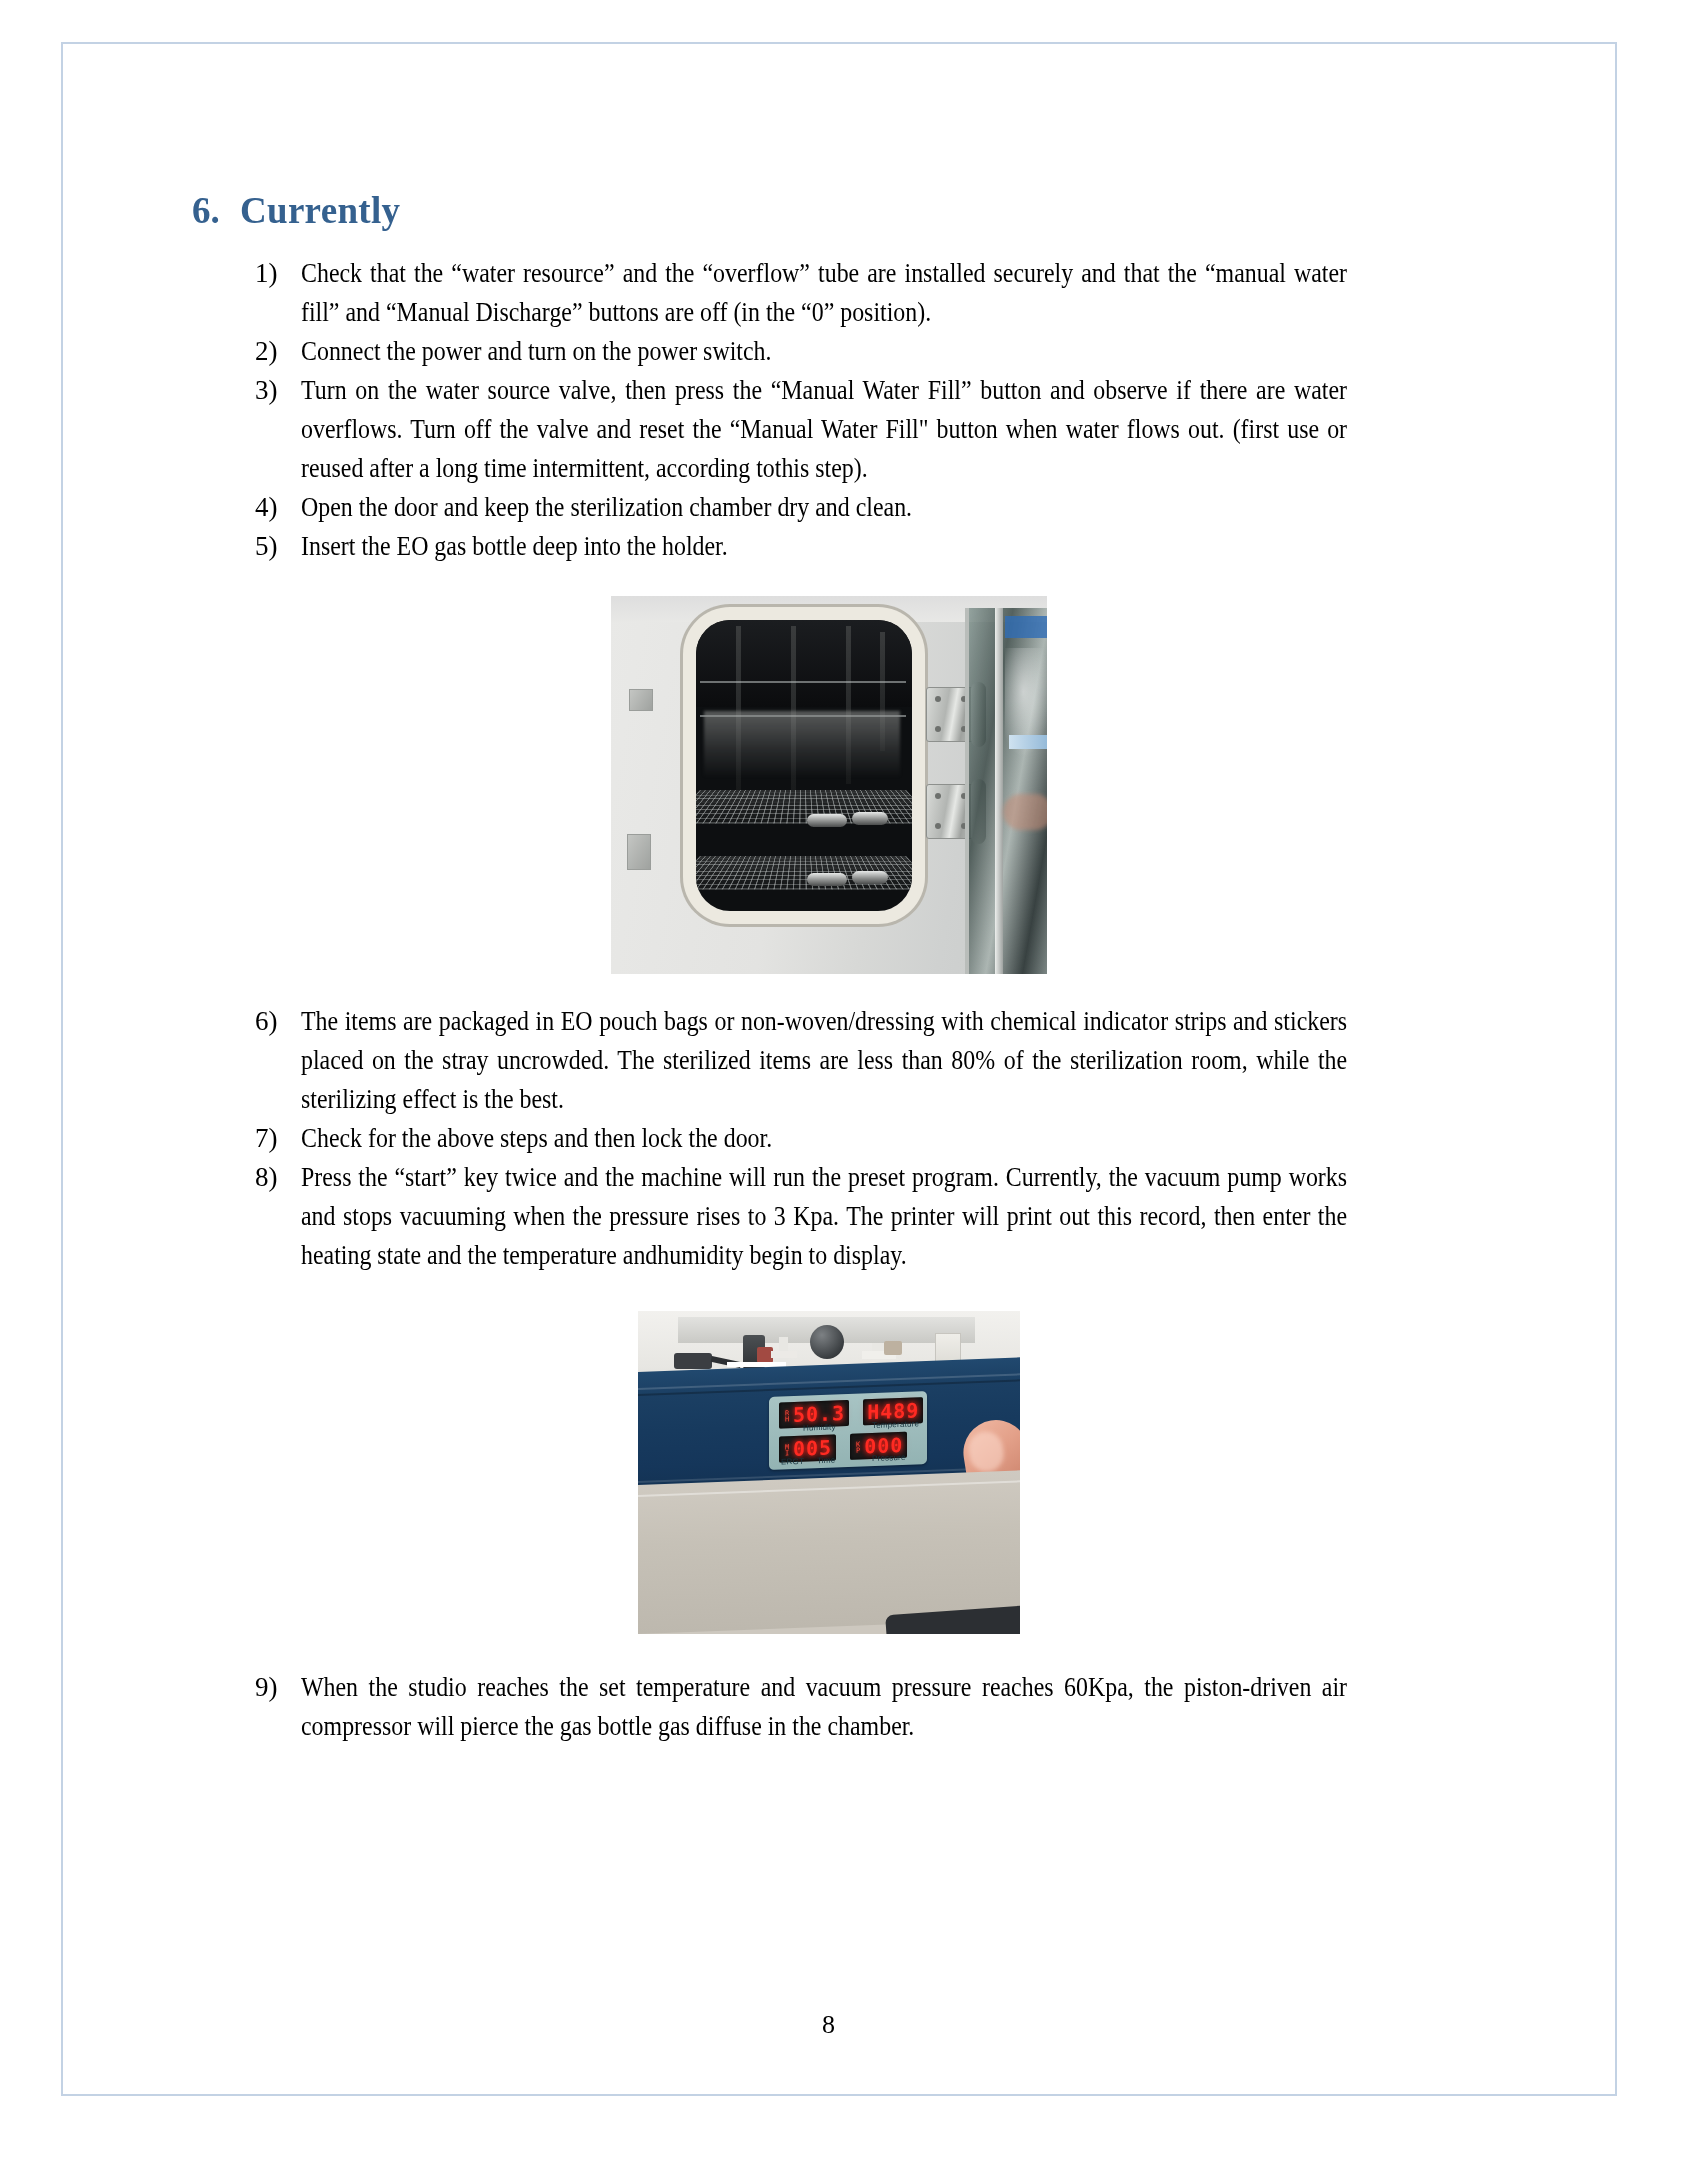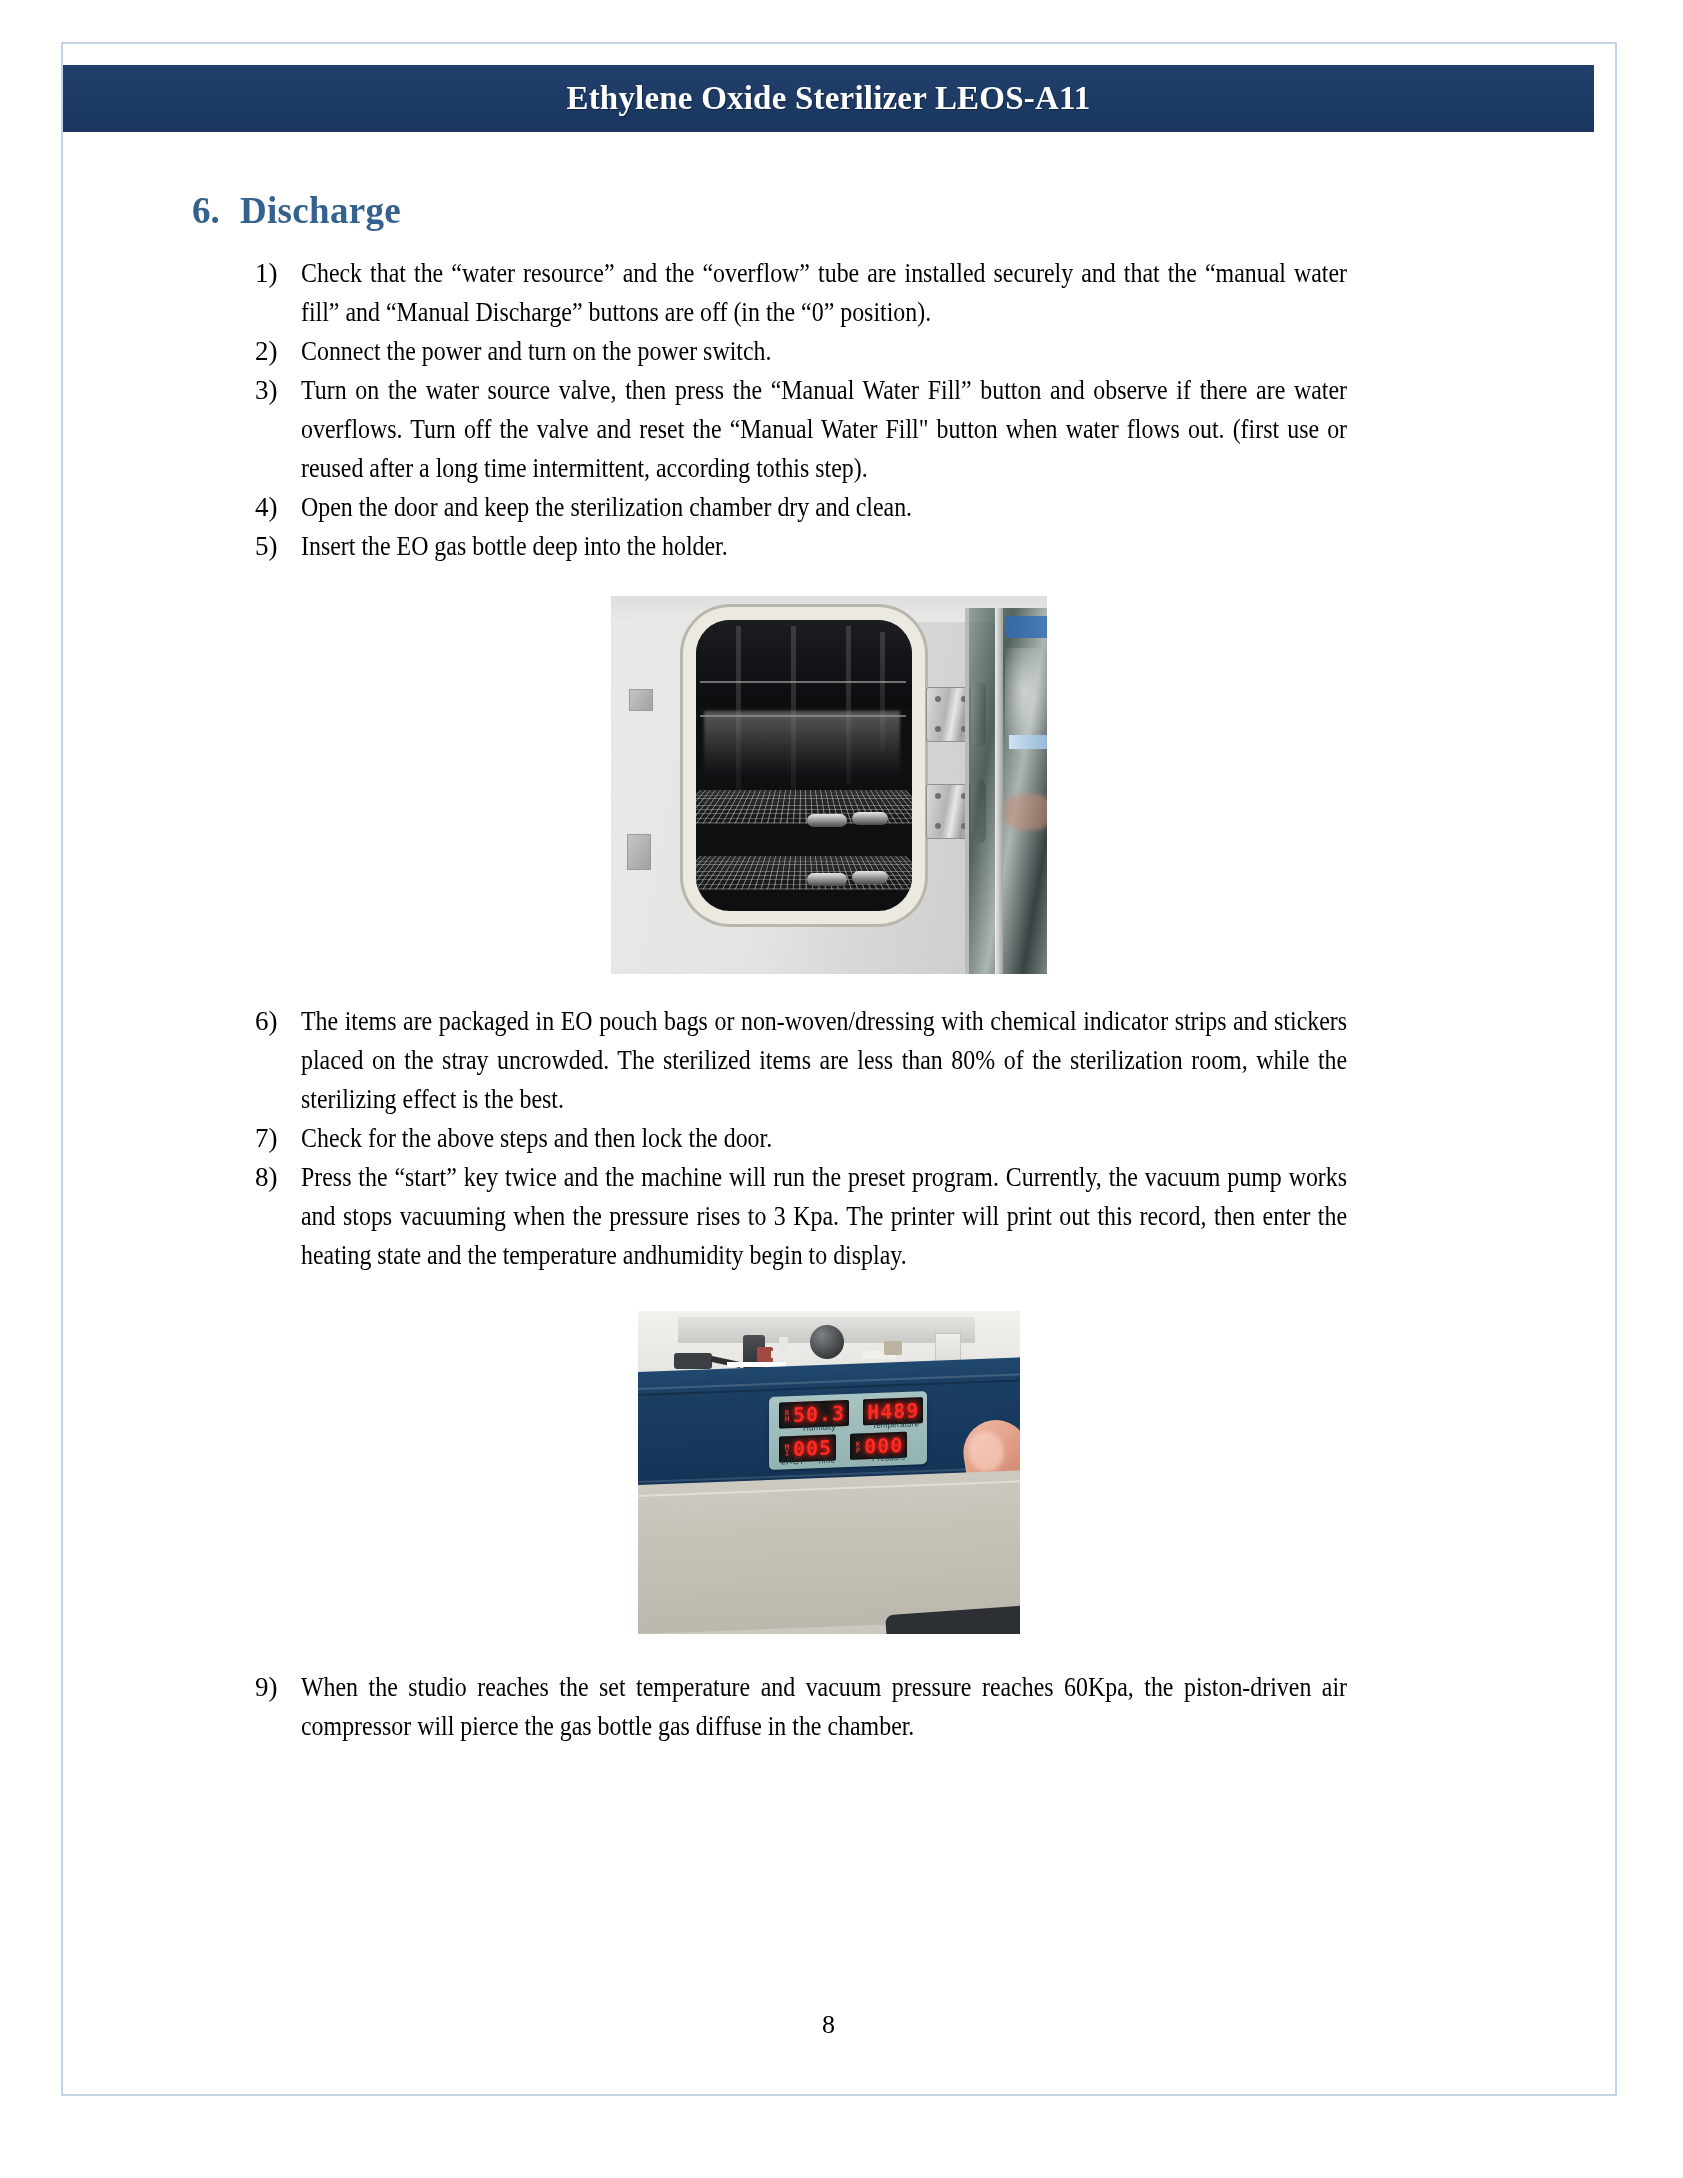--- a/index.html
+++ b/index.html
@@ -416,29 +416,26 @@
     color: #000;
   }
 </style>
 </head>
 <body>
 
 <div class="page">
 
   <div class="page-border"></div>
 
-  <div class="header-band">
-    <div class="header-title">Ethylene Oxide Sterilizer LEOS-A11</div>
-  </div>
 
   <div class="content">
 
     <div class="section-heading">
       <span class="sh-num">6.</span>
-      <span class="sh-text">Discharge</span>
+      <span class="sh-text">Currently</span>
     </div>
 
     <ol class="steps">
       <li>
         <div class="step-row">
           <span class="step-num">1)</span>
           <span class="step-body">Check that the “water resource” and the “overflow” tube are installed securely and that the “manual water fill” and “Manual Discharge” buttons are off (in the “0” position).</span>
         </div>
       </li>
       <li>

